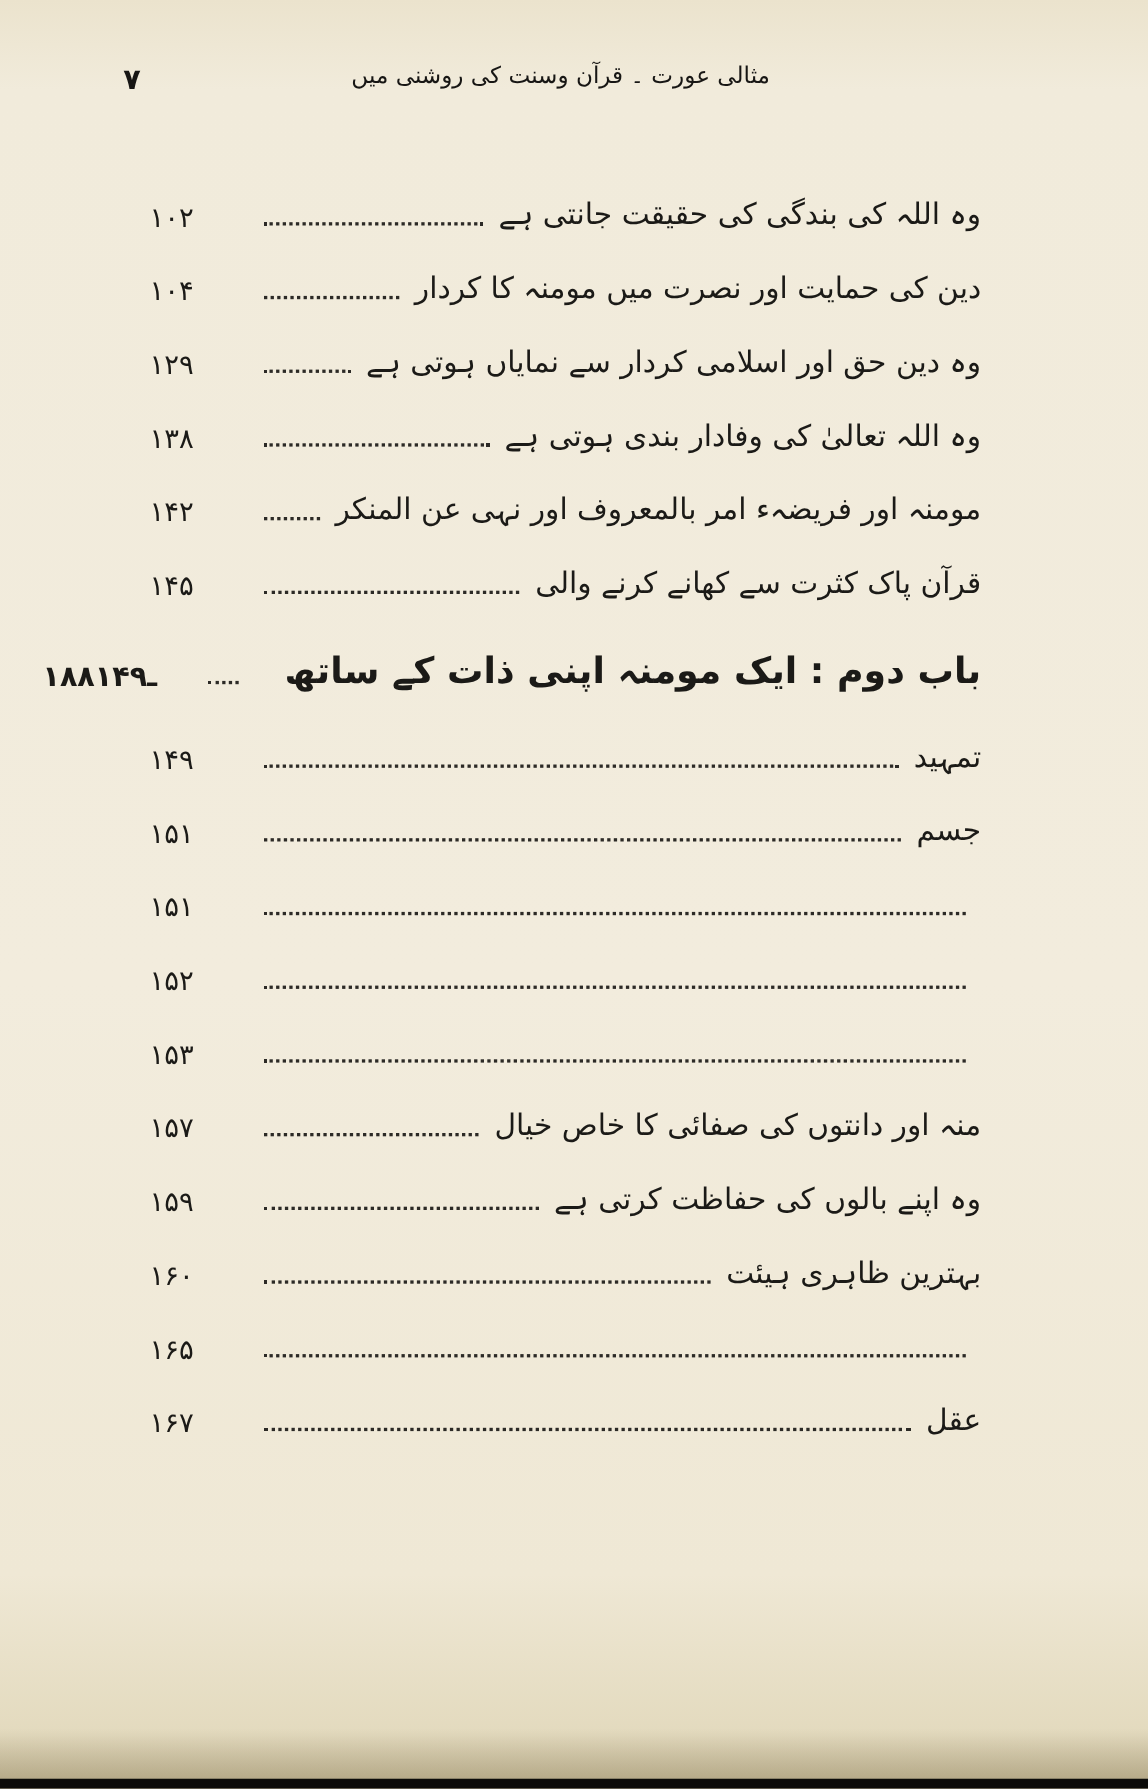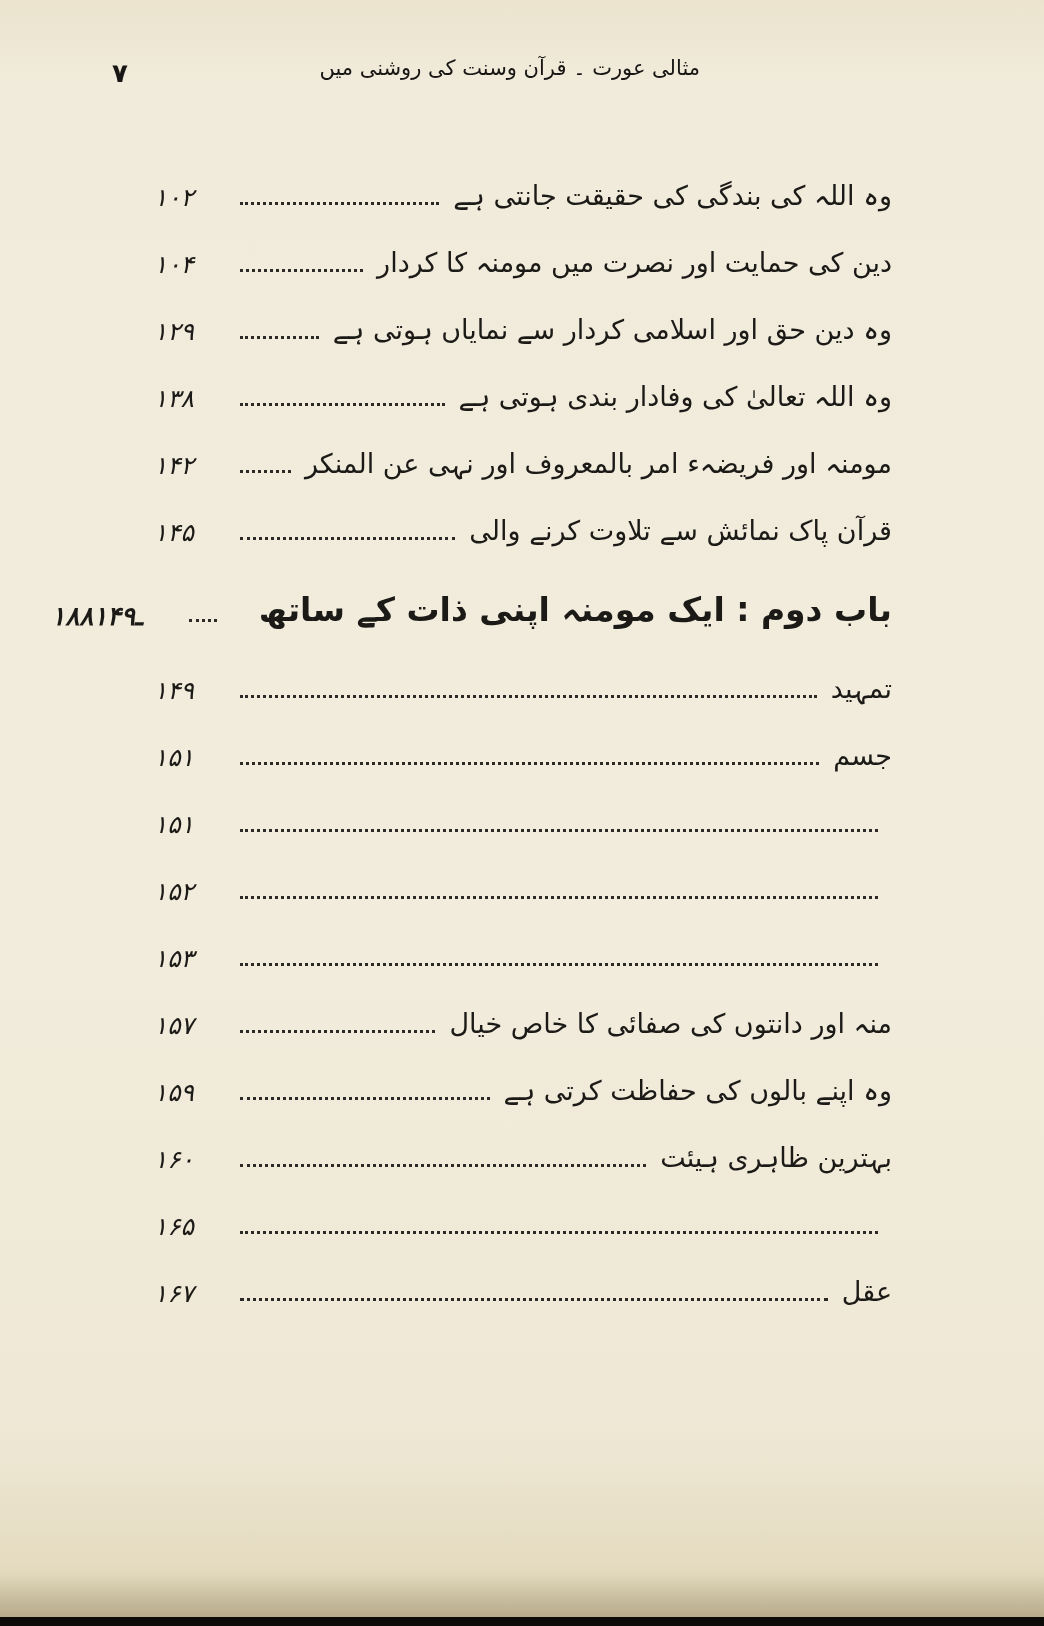--- a/index.html
+++ b/index.html
@@ -102,24 +102,23 @@
     margin: 0 14px 9px 46px; 
     height: 0;
   }
 
   .entry-page {
     flex: 0 0 auto;
     min-width: 76px;
     font-size: 25px;
     color: #1b1a17;
     direction: ltr;
-    text-align: right;
+    text-align: center;
     line-height: 1.2;
     padding-bottom: 1px;
-    font-style: italic;
   }
 
   
   .toc-row.chapter {
     height: 52px;
     margin-top: 32px;
     margin-bottom: 32px;
   }
   .toc-row.chapter .entry-title {
     font-size: 33px;
@@ -164,21 +163,21 @@
     <div class="entry-title">وہ اللہ تعالیٰ کی وفادار بندی ہوتی ہے</div>
     <div class="leader"></div>
     <div class="entry-page">۱۳۸</div>
   </div>
       <div class="toc-row">
     <div class="entry-title">مومنہ اور فریضہء امر بالمعروف اور نہی عن المنکر</div>
     <div class="leader"></div>
     <div class="entry-page">۱۴۲</div>
   </div>
       <div class="toc-row">
-    <div class="entry-title">قرآن پاک نمائش سے تلاوت کرنے والی</div>
+    <div class="entry-title">قرآن پاک کثرت سے کھانے کرنے والی</div>
     <div class="leader"></div>
     <div class="entry-page">۱۴۵</div>
   </div>
       <div class="toc-row chapter">
     <div class="entry-title">باب دوم :  ایک مومنہ اپنی ذات کے ساتھ</div>
     <div class="leader"></div>
     <div class="entry-page">۱۸۸ـ۱۴۹</div>
   </div>
       <div class="toc-row">
     <div class="entry-title">تمہید</div>

